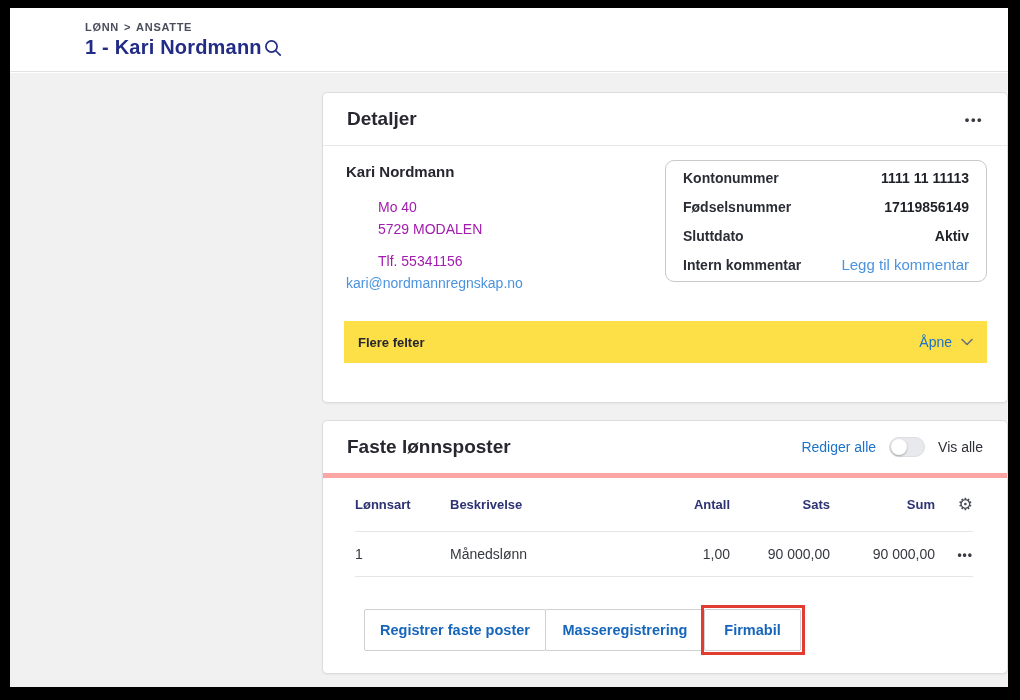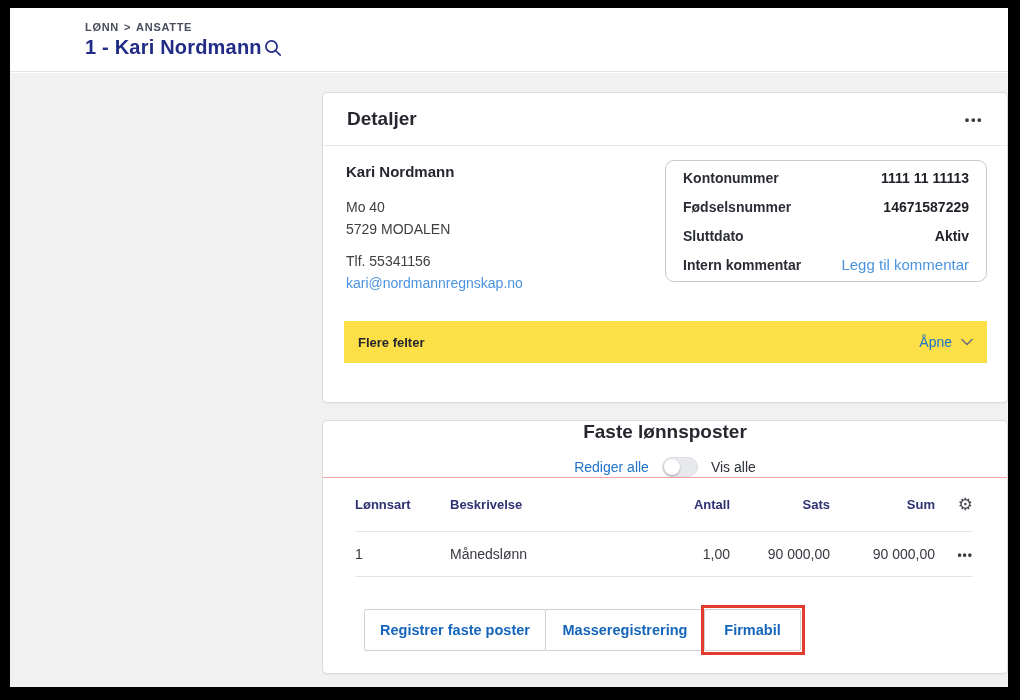--- a/index.html
+++ b/index.html
@@ -46,21 +46,21 @@
   .more-menu {
     background:none; border:none; cursor:pointer;
     font-size:13px; font-weight:bold; color:#3b3b43; letter-spacing:1.5px;
   }
 
   
   .card-details { top:19px; height:311px; }
   .card-details .card-header { height:53px; }
   .person-block { position:absolute; left:23px; top:70px; }
   .person-name { font-size:15px; font-weight:bold; color:#26262e; margin-bottom:16px; }
-  .person-line { font-size:14px; color:#404040; line-height:22px; }
+  .person-line { font-size:14px; color:#a21caf; line-height:22px;margin-left:32px; }
   .person-phone { margin-top:10px; }
   .person-email { font-size:14px; color:#4b93de; line-height:22px; text-decoration:none; display:inline-block; cursor:pointer; }
 
   .info-box {
     position:absolute; right:20px; top:67px; width:322px;
     border:1px solid #c9c9ce; border-radius:9px;
     padding:2px 17px;
   }
   .info-row {
     display:flex; align-items:center; justify-content:space-between;
@@ -77,21 +77,21 @@
   }
   .more-fields-label { font-size:13px; font-weight:bold; color:#26262e; }
   .open-link {
     display:inline-flex; align-items:center; gap:9px; background:none;
     border:none; cursor:pointer; font-size:14px; color:#1d72c9;
     font-family:"Liberation Sans", sans-serif;
   }
 
   
   .card-salary { top:347px; height:254px; }
-  .card-salary .card-header { height:57px; border-bottom:1px solid #fca5a5;flex-direction:column; }
+  .card-salary .card-header { height:57px; border-bottom:5px solid #fca5a5; }
   .salary-controls { display:flex; align-items:center; gap:13px; }
   .edit-all-link {
     background:none; border:none; cursor:pointer;
     font-size:14px; color:#1d72c9; font-family:"Liberation Sans", sans-serif;
   }
   .toggle {
     width:36px; height:20px; border-radius:10px; background:#e7e9ed;
     border:1px solid #dcdee3; position:relative; cursor:pointer;
   }
   .toggle .knob {
@@ -172,21 +172,21 @@
         <a class="person-email">kari@nordmannregnskap.no</a>
       </div>
 
       <div class="info-box">
         <div class="info-row">
           <span class="info-label">Kontonummer</span>
           <span class="info-value">1111 11 11113</span>
         </div>
         <div class="info-row">
           <span class="info-label">Fødselsnummer</span>
-          <span class="info-value">14671587229</span>
+          <span class="info-value">17119856149</span>
         </div>
         <div class="info-row">
           <span class="info-label">Sluttdato</span>
           <span class="info-value">Aktiv</span>
         </div>
         <div class="info-row">
           <span class="info-label">Intern kommentar</span>
           <span class="info-value link">Legg til kommentar</span>
         </div>
       </div>

